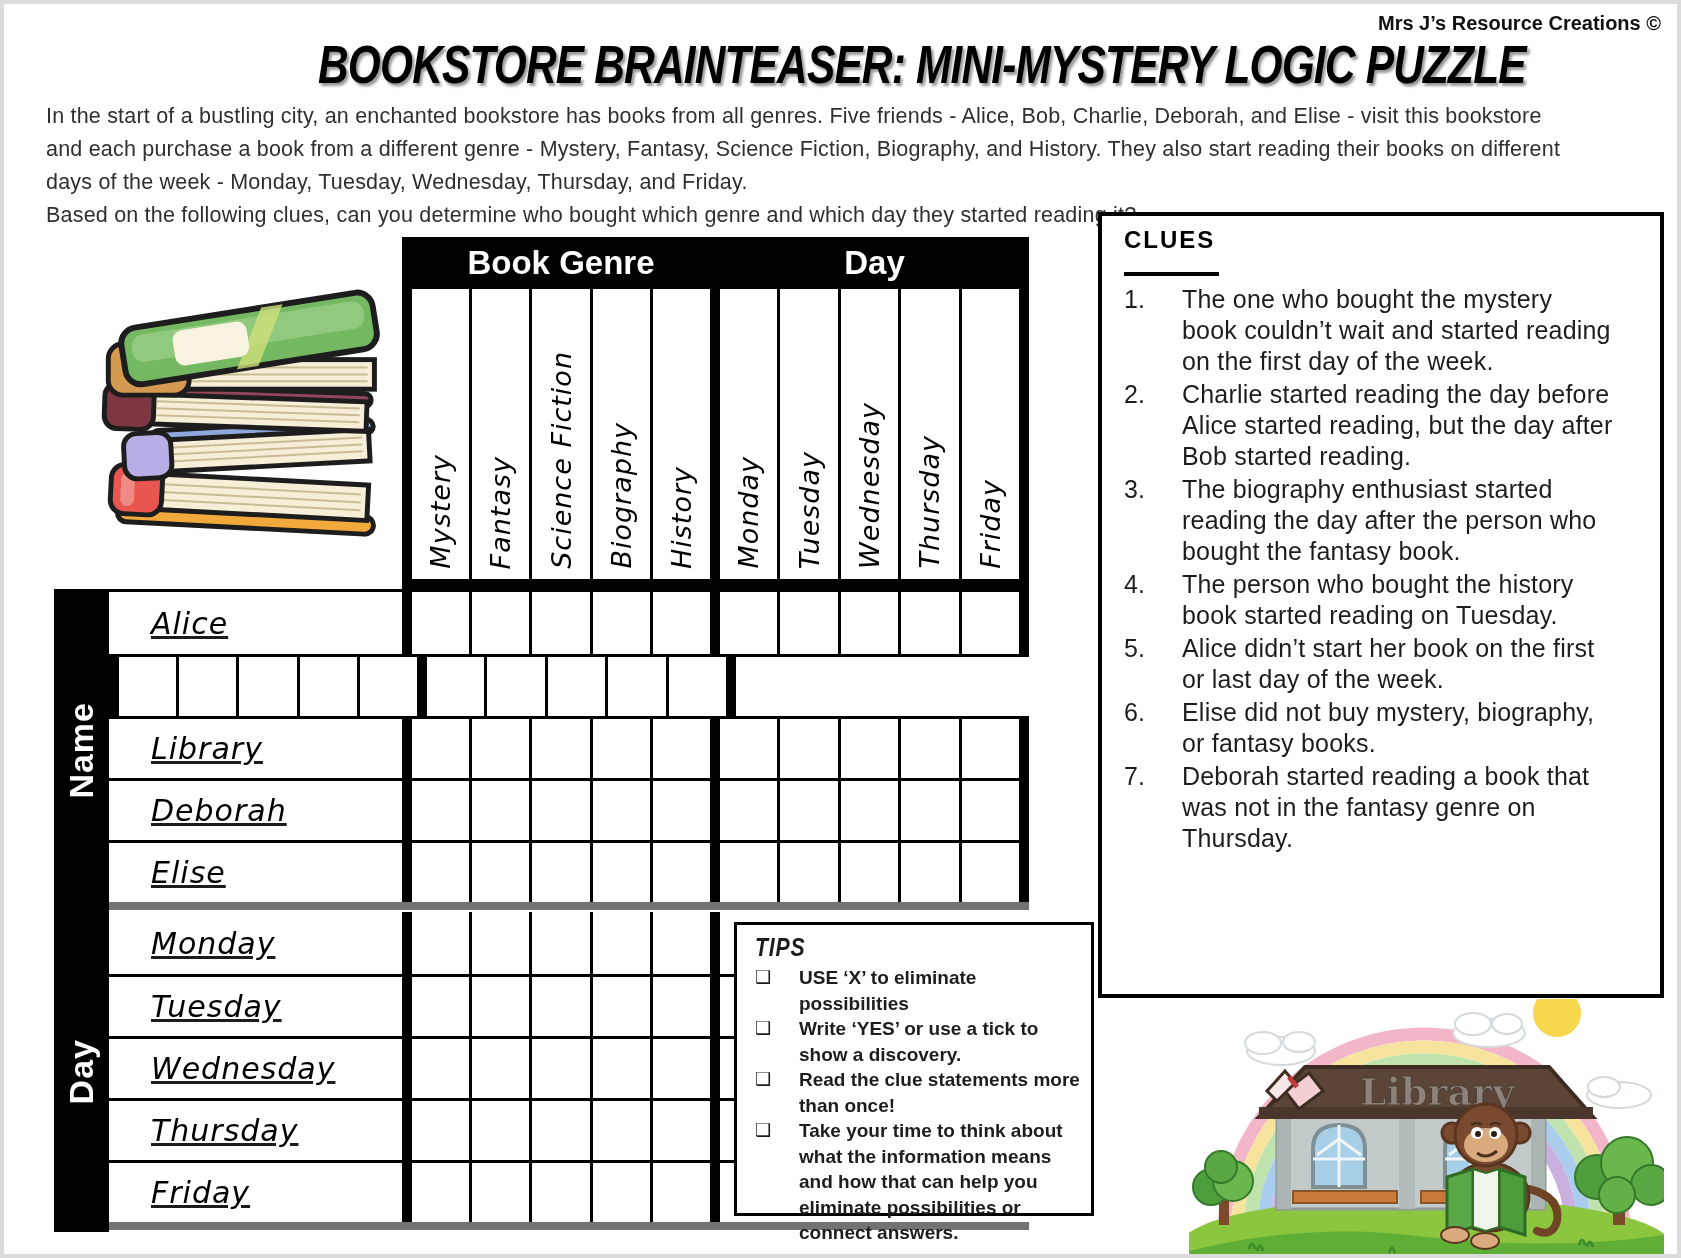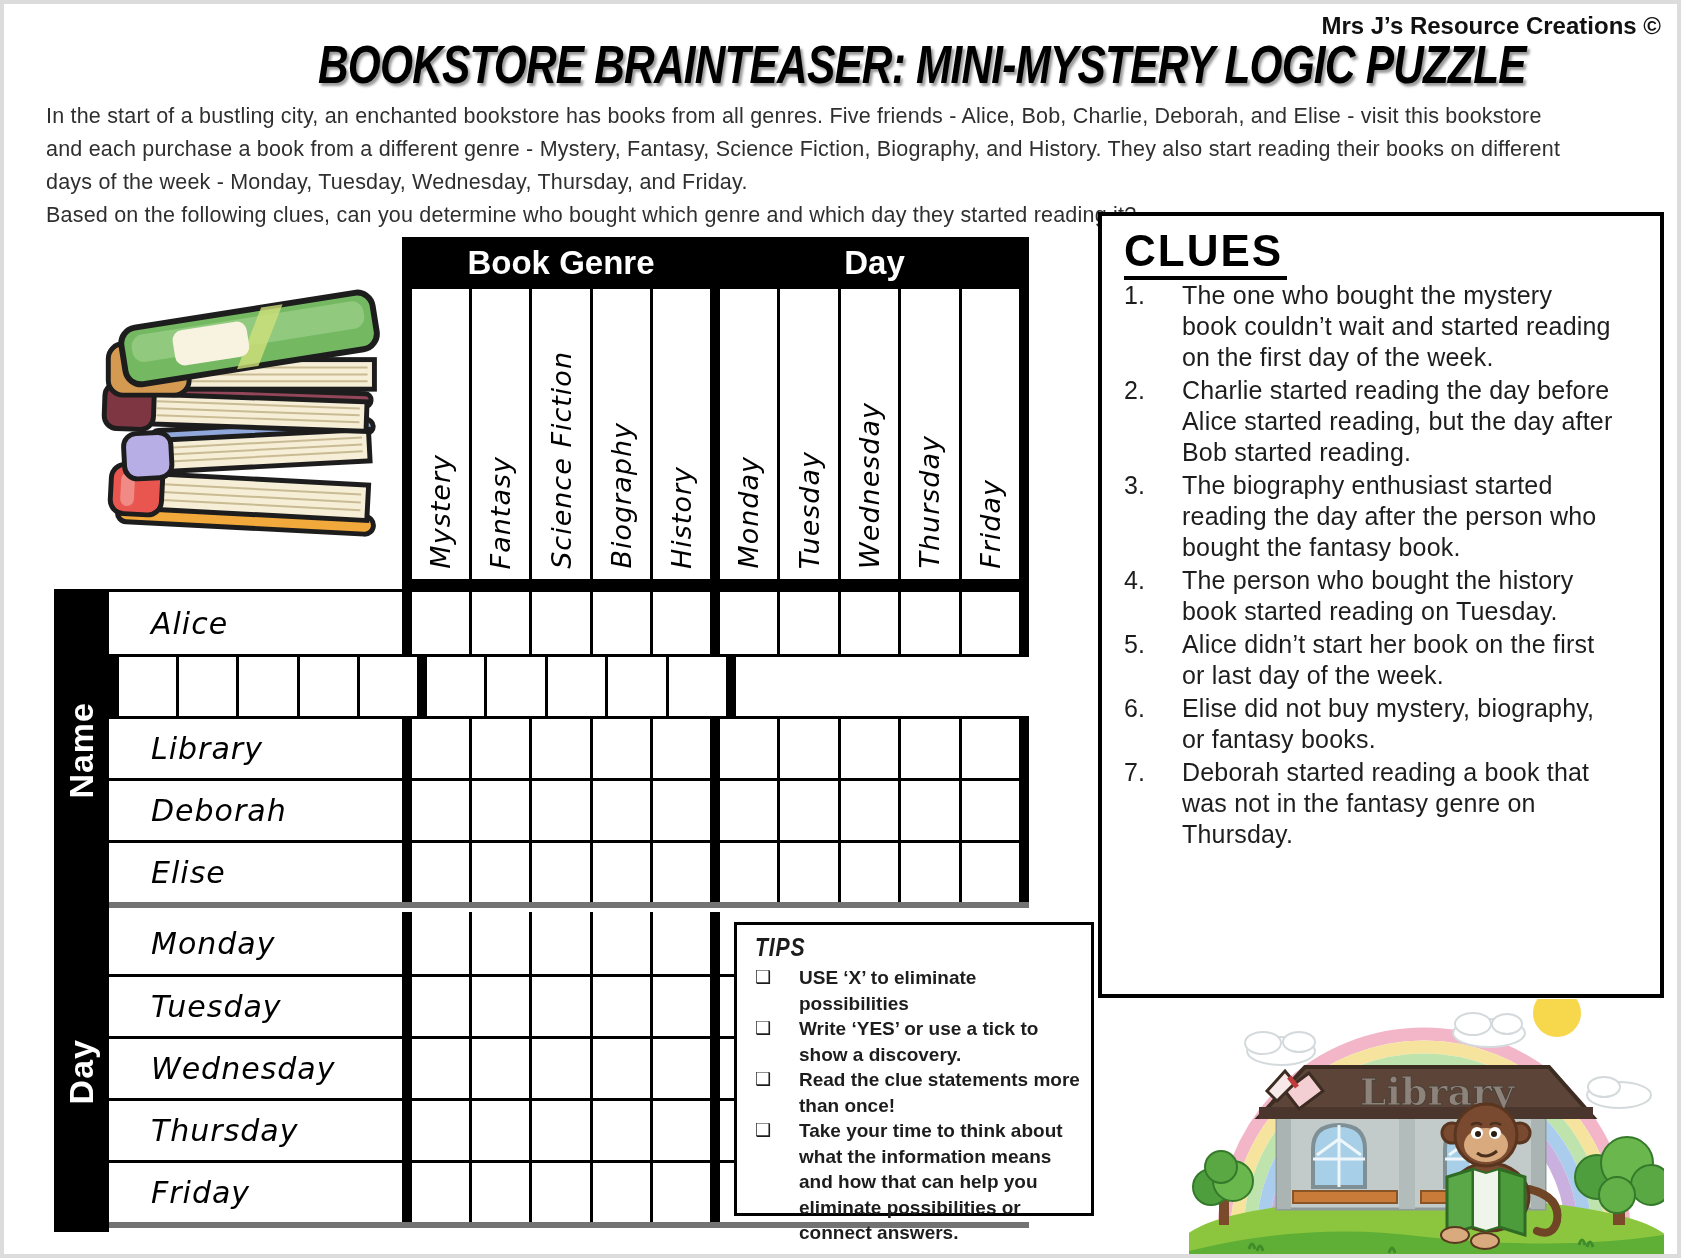--- a/index.html
+++ b/index.html
@@ -2,21 +2,21 @@
 <html><head>
 <meta charset="utf-8">
 <style>
   html,body{margin:0;padding:0;background:#ffffff;}
   .page{
     position:relative; width:1681px; height:1258px; background:#fff;
     box-sizing:border-box; border:4px solid #dcdcdc; overflow:hidden;
     font-family:"Liberation Sans", sans-serif; color:#1c1c1c;
   }
   
-  .copyright{position:absolute; top:8px; right:16px; font-size:24px; font-weight:bold; color:#111;}
+  .copyright{position:absolute; top:8px; right:16px; font-size:20px; font-weight:bold; color:#111;}
   .title-wrap{position:absolute; top:30px; left:0; width:100%; text-align:right;}
   .title{
     display:inline-block; font-size:53px; font-weight:900; font-style:italic;
     letter-spacing:-1px; transform:scaleX(0.8); transform-origin:center;
     text-shadow:3px 3px 3px rgba(0,0,0,0.4); white-space:nowrap; color:#000;
   }
   .intro{position:absolute; left:42px; top:96px; color:#2f2f2f;}
   .intro .iline{font-size:21.5px; line-height:33px; white-space:nowrap; letter-spacing:0.2px;}
   .hdr-bar{
     position:absolute; left:398px; top:233px; width:627px; height:52px;
@@ -48,42 +48,42 @@
   .strip-label span{
     writing-mode:vertical-rl; transform:rotate(180deg);
     color:#fff; font-weight:bold; font-size:34px; letter-spacing:1px;
   }
   .strip-name{top:0; height:323px;}
   .strip-day{top:323px; height:320px;}
 
   .section{position:absolute; left:105px; width:920px;}
   .section-name{top:585px;}
   .section-day{top:908px;}
-  .sec{border-bottom:6px solid #737373;}
+  .sec{border-bottom:8px solid #737373;text-decoration:underline;}
   .section-name .sec{border-top:3px solid #000;}
   .row{display:flex; height:62px; box-sizing:border-box;}
   .row + .row{border-top:3px solid #000;}
   .rlabel{
     width:293px; box-sizing:border-box; background:#fff; display:flex; align-items:center;
     padding-left:42px; font-family:"DejaVu Sans", sans-serif; font-style:italic;
     font-size:30px; letter-spacing:1px; color:#000;
   }
   .row .g-genre, .row .g-day{height:100%;}
   .c{flex:1; border-right:3px solid #000; box-sizing:border-box; background:#fff;}
   .c:last-child{border-right:none;}
   .ghost{width:309px;}
 
   
   .clues{
     position:absolute; left:1094px; top:208px; width:566px; height:786px;
     box-sizing:border-box; border:4px solid #000; background:#fff; padding:10px 18px 10px 22px;
   }
   .clues-title{
-    font-size:44px; font-weight:bold; letter-spacing:2px; color:#000;
-    border-bottom:4px solid #000; width:max-content; padding:0 4px 0 0; 
+    font-size:24px; font-weight:bold; letter-spacing:2px; color:#000;
+    border-bottom:4px solid #000; width:max-content; padding:0 4px 18px 0; margin-bottom:8px;
   }
   .clue{display:flex; margin-bottom:2px; color:#1d1d1d;}
   .clue-num{width:58px; flex:none; font-size:25px; line-height:31px;}
   .clue-text{width:432px; font-size:25px; line-height:31px; letter-spacing:0.2px;}
 
   
   .tips{
     position:absolute; left:730px; top:918px; width:360px; height:294px;
     box-sizing:border-box; border:3px solid #000; background:#fff; padding:8px 10px 8px 18px;
   }

